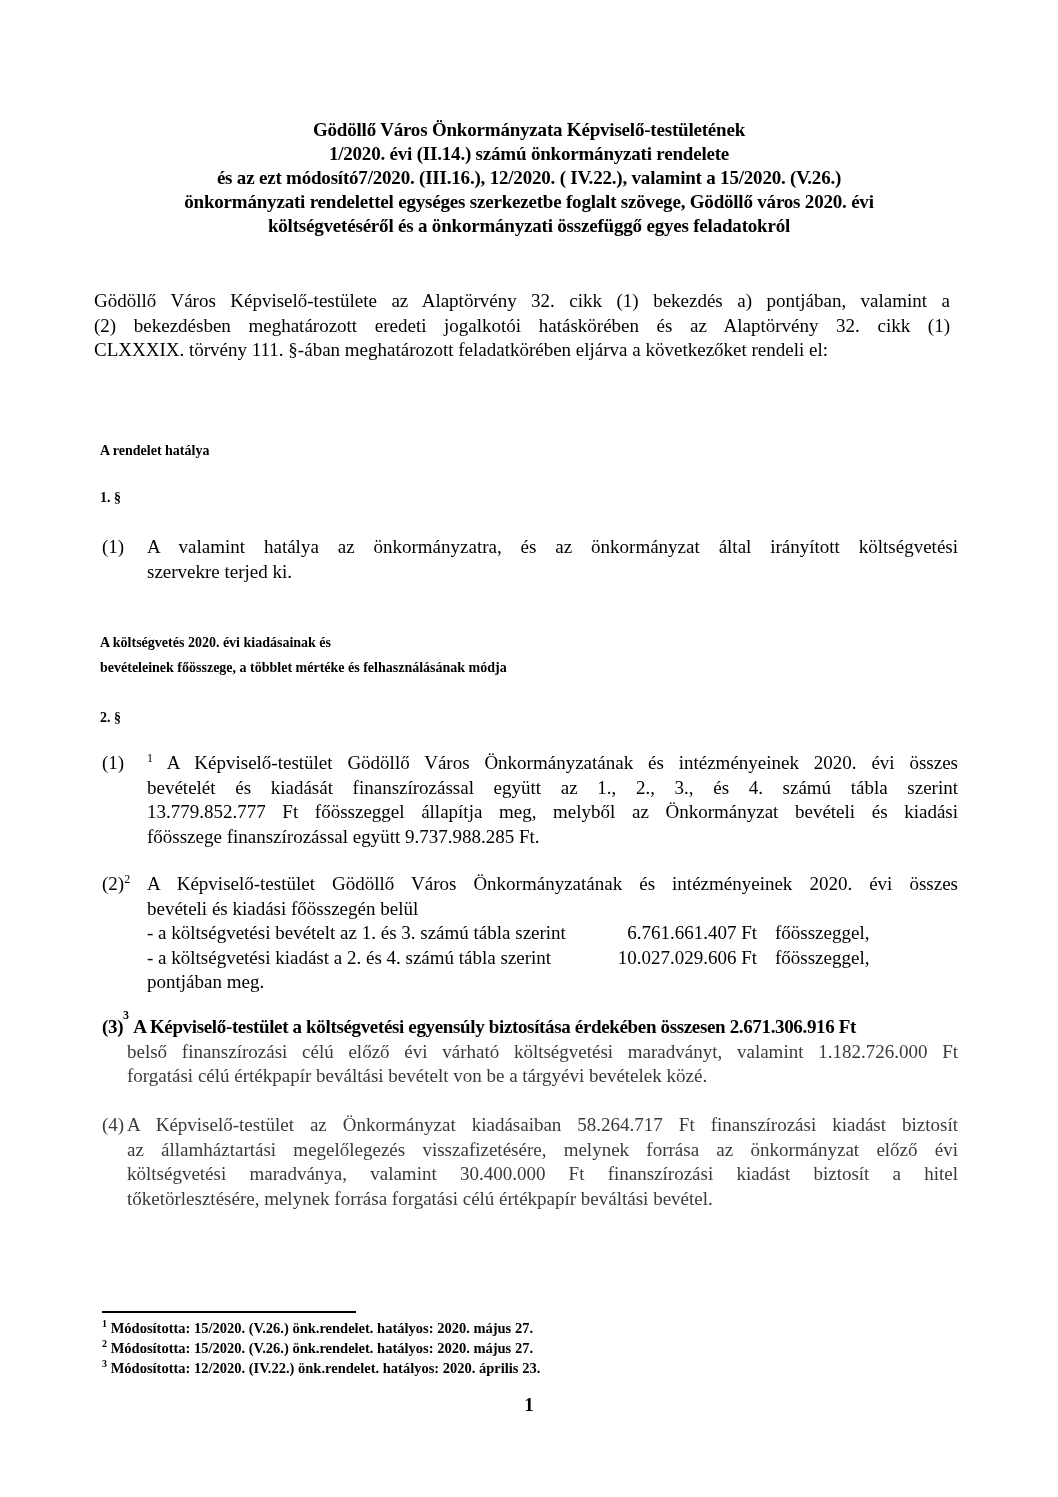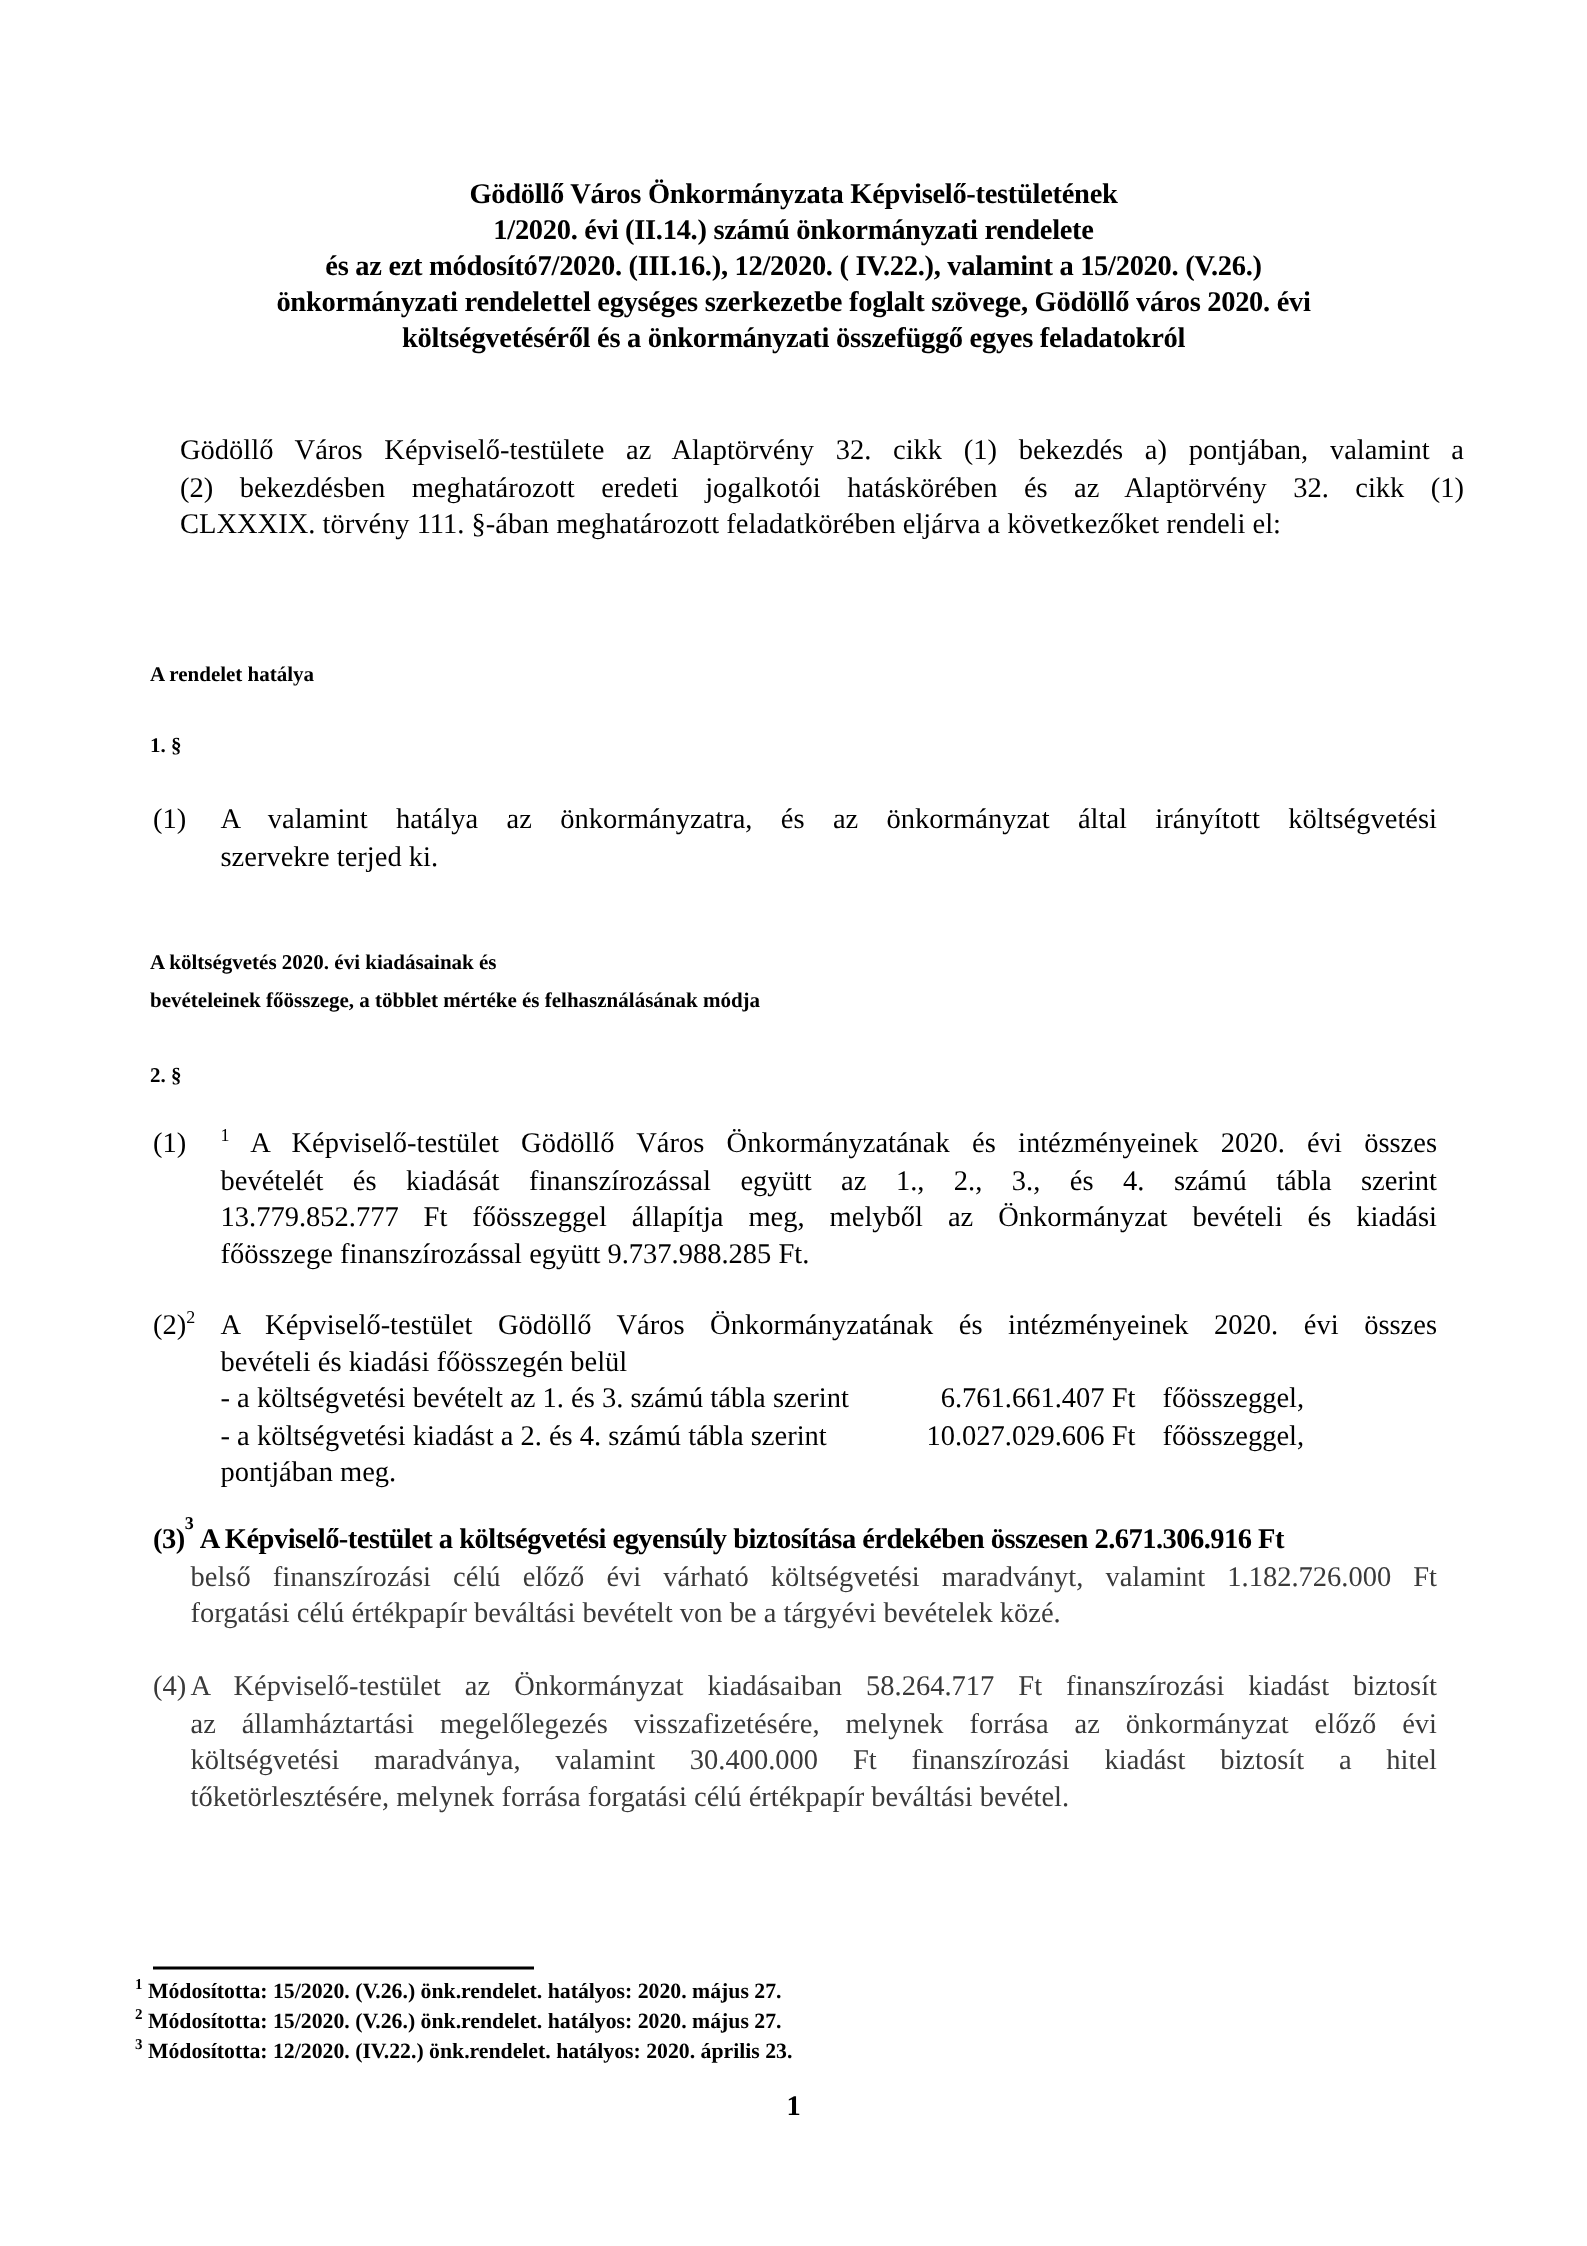--- a/index.html
+++ b/index.html
@@ -9,21 +9,21 @@
       color: #000;
     }
     .page { position: absolute; left: 0; top: 0; width: 990px; height: 1497px; }
     .title {
       position: absolute; left: 100px; width: 858px; top: 118px;
       text-align: center; font-weight: bold; font-size: 19px; line-height: 24px;
       letter-spacing: -0.2px;
     }
     .title div { white-space: nowrap; }
     .para {
-      position: absolute; left: 120px; width: 856px;
+      position: absolute; left: 94px; width: 856px;
       font-size: 19px; line-height: 24.5px; text-align: justify;
     }
     .heading {
       position: absolute; left: 100px; width: 858px; text-align: left;
       font-weight: bold; font-size: 14px; line-height: 25px;
     }
     .item {
       position: absolute; left: 102px; width: 856px;
       font-size: 19px; line-height: 24.5px;
     }
@@ -34,21 +34,21 @@
     sup { font-size: 12px; vertical-align: super; line-height: 0; }
     .gray { color: #3a3a3a; }
     .row { display: flex; white-space: nowrap; }
     .row .lbl { width: 430px; }
     .row .amt { width: 180px; text-align: right; }
     .row .unit { margin-left: 18px; }
     .footline {
       position: absolute; left: 102px; top: 1311px; width: 254px; height: 2px; background: #000;
     }
     .footnotes {
-      position: absolute; left: 90px; top: 1318px; font-size: 14.5px; line-height: 20px;
+      position: absolute; left: 102px; top: 1318px; font-size: 14.5px; line-height: 20px;
       font-weight: bold;
       font-family: Liberation Serif, serif;
     }
     .footnotes div { white-space: nowrap; }
     .footnotes sup { font-size: 10px; }
     .pagenum {
       position: absolute; left: 0; width: 1058px; top: 1394px; text-align: center;
       font-size: 19px; font-weight: bold;
     }
   </style>

